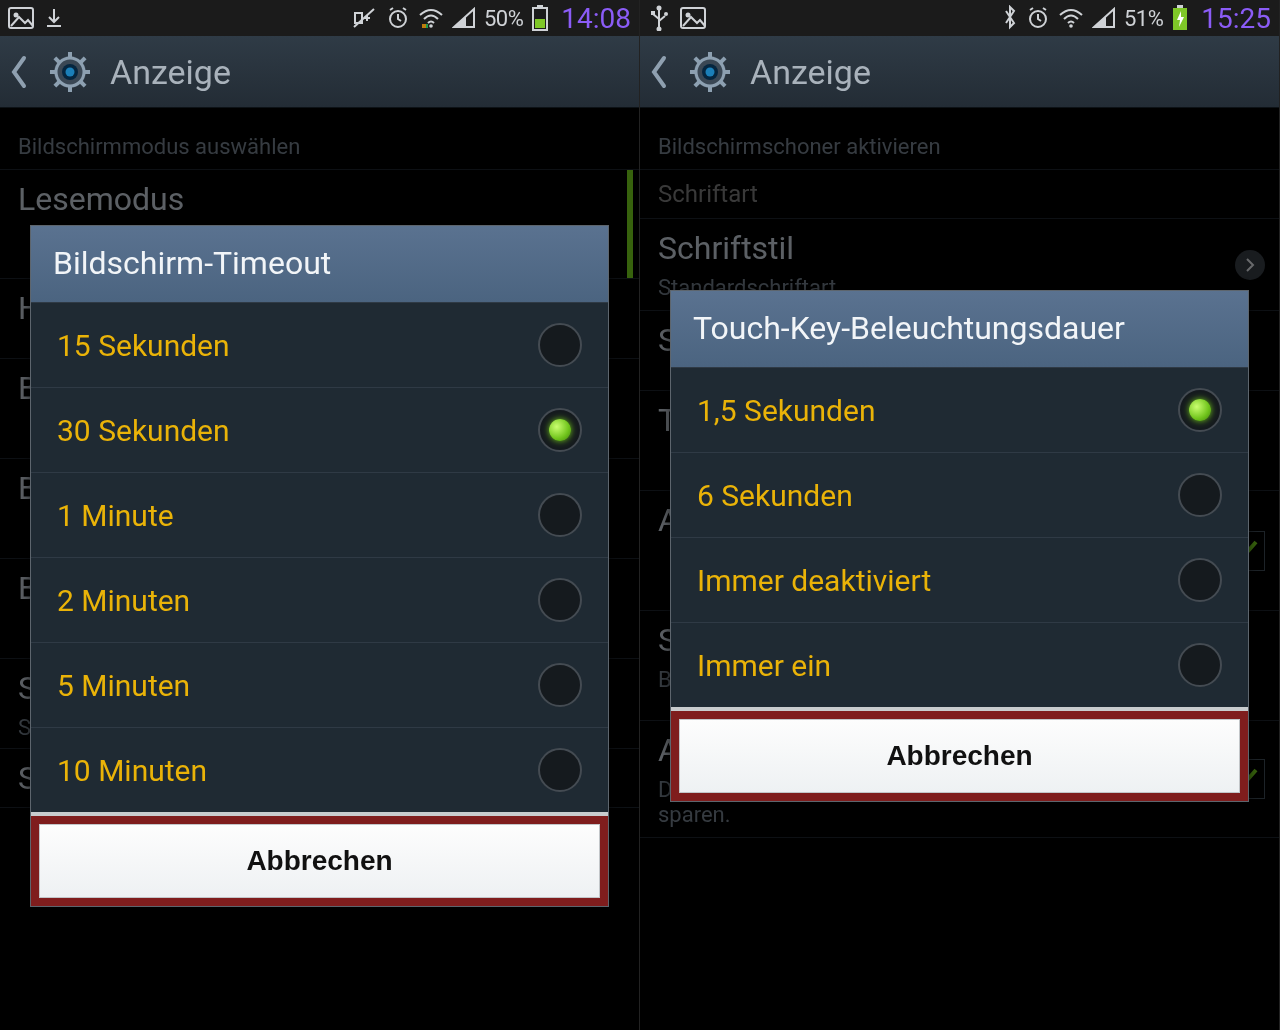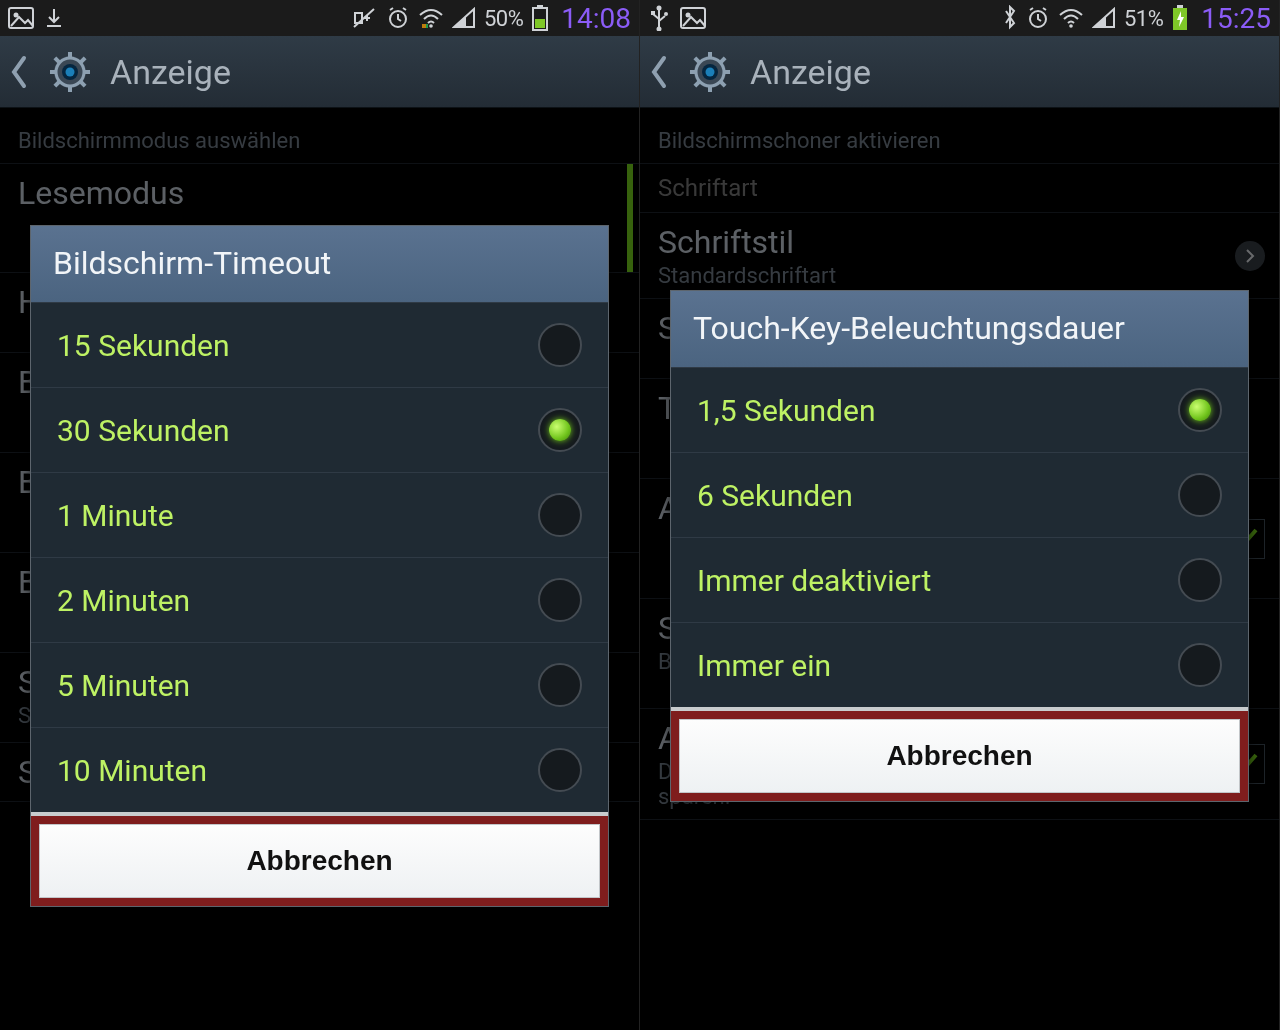--- a/index.html
+++ b/index.html
@@ -62,21 +62,21 @@
   .bg-list {
     opacity: 0.5;
     color: #9aa5af;
   }
   .bg-item {
     border-bottom: 1px solid #1a2129;
     padding: 10px 18px;
     position: relative;
   }
   .bg-title { font-size: 32px; color: #b8c0c9; }
-  .bg-sub { font-size: 22px; color: #6c7782; margin-top: 2px; }
+  .bg-sub { font-size: 22px; color: #6c7782; margin-top: 8px; }
   .bg-section { font-size: 24px; color: #737373; padding: 10px 18px; border-bottom: 1px solid #1a2129; }
   .bg-chevron {
     position: absolute; right: 14px; top: 50%; transform: translateY(-50%);
     width: 30px; height: 30px; border-radius: 15px; background: #32383f;
     display: flex; align-items: center; justify-content: center;
   }
   .bg-check {
     position: absolute; right: 14px; top: 50%; transform: translateY(-50%);
     width: 40px; height: 40px; border: 1px solid #3a4650; display: flex;
     align-items: center; justify-content: center;
@@ -101,21 +101,21 @@
   }
   .dlg-list {}
   .dlg-row {
     display: flex;
     align-items: center;
     justify-content: space-between;
     padding: 20px 26px;
     border-bottom: 1px solid #2f3a45;
   }
   .dlg-row:last-of-type { border-bottom: none; }
-  .dlg-label { font-size: 30px; color: #bef264; }
+  .dlg-label { font-size: 30px; color: #eab308; }
   .radio {
     width: 44px; height: 44px; border-radius: 22px;
     background: #151a1e;
     border: 2px solid #444b52;
     display: flex; align-items: center; justify-content: center;
   }
   .radio.selected::after {
     content: "";
     width: 22px; height: 22px; border-radius: 11px;
     background: radial-gradient(circle at 35% 35%, #caff70, #6fc31b 60%, #3f7a10);

